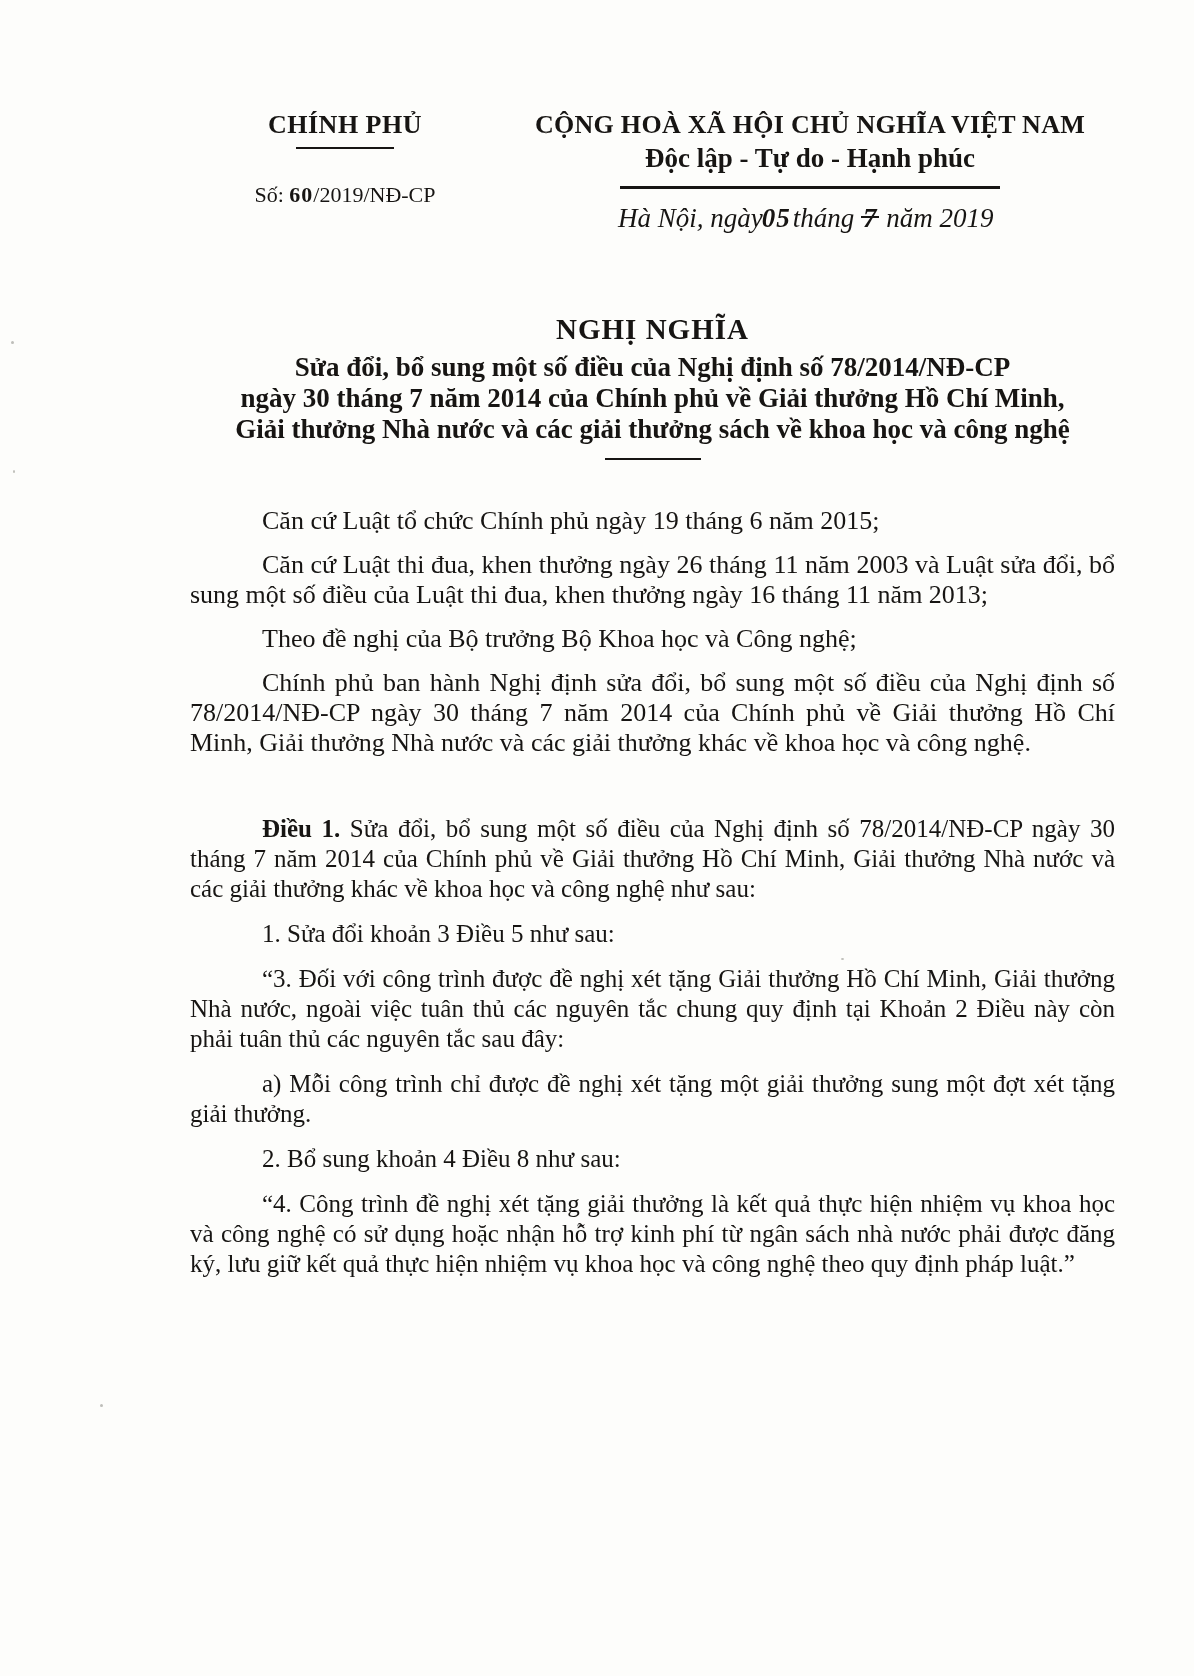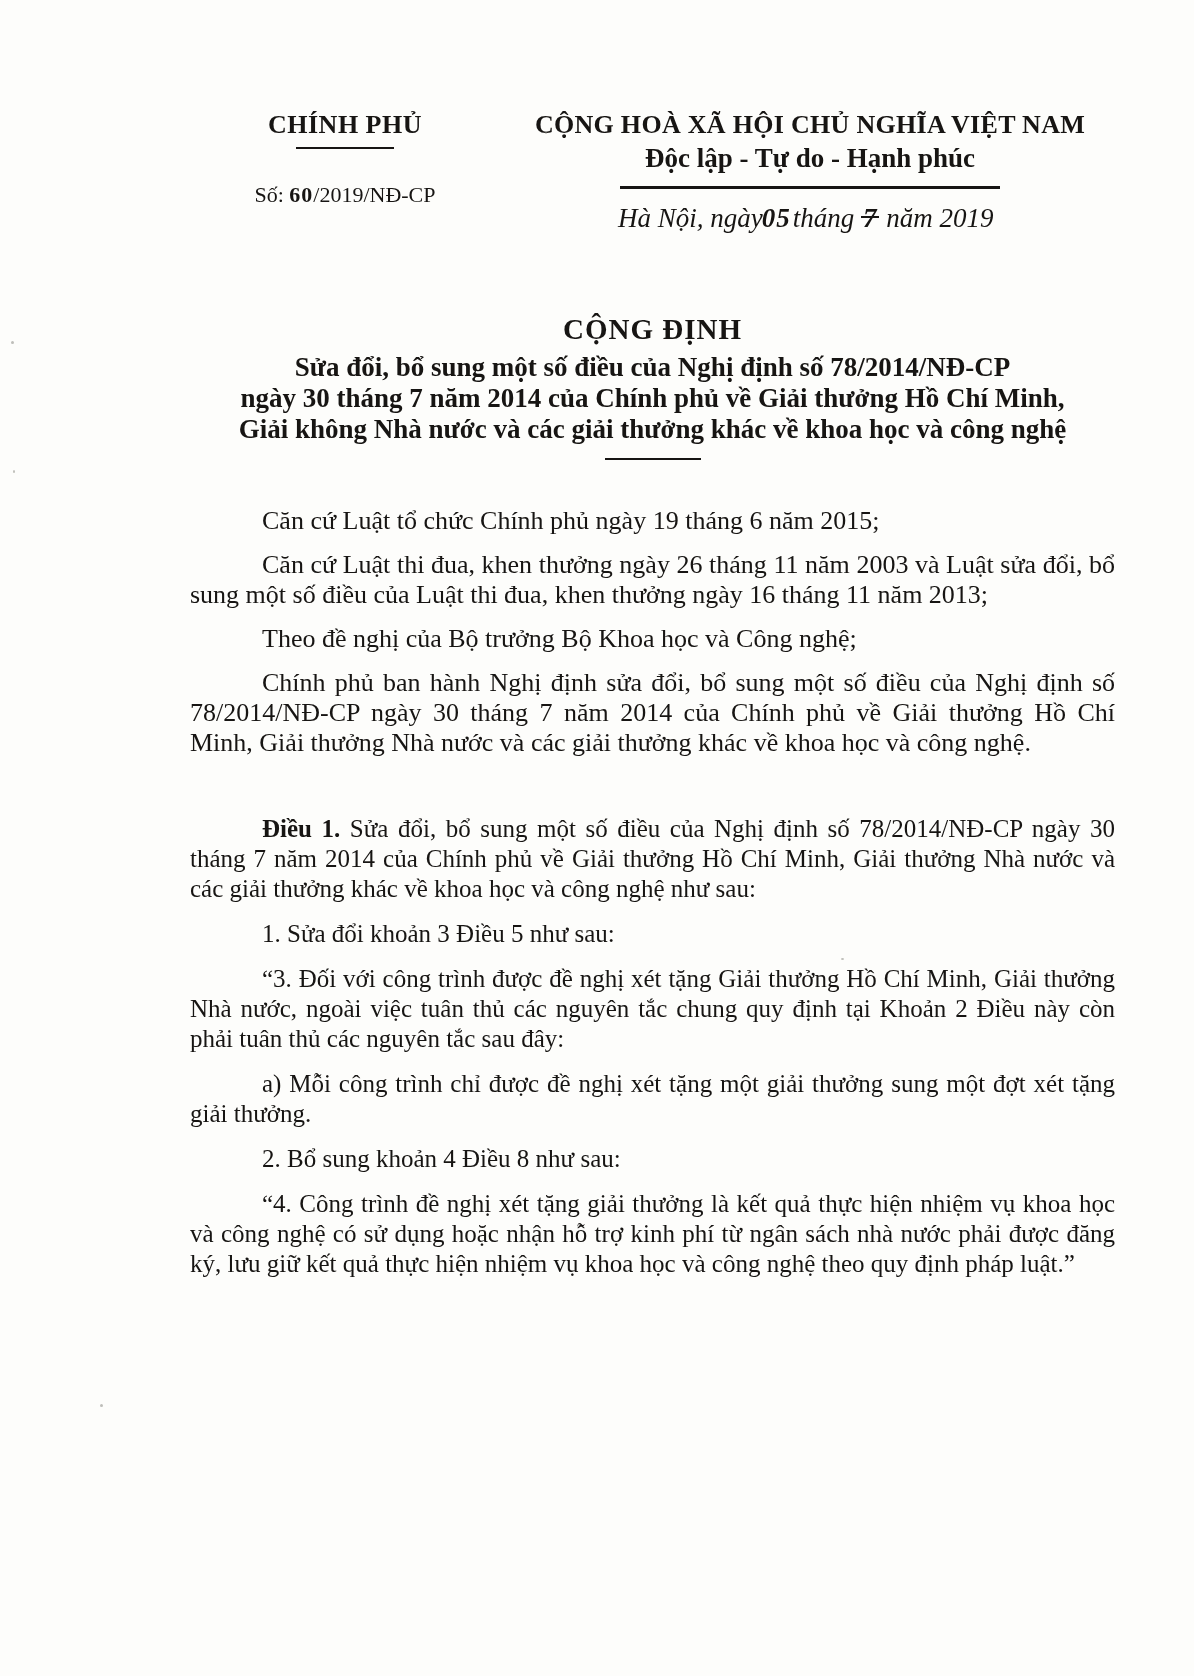--- a/index.html
+++ b/index.html
@@ -89,25 +89,25 @@
 
   <div class="hdr-right">
     <div class="country">CỘNG HOÀ XÃ HỘI CHỦ NGHĨA VIỆT NAM</div>
     <div class="motto">Độc lập - Tự do - Hạnh phúc</div>
     <div class="rule-motto"></div>
     <div class="dateline"><span>Hà Nội, ngày</span><span class="hand hand-day">05</span><span>tháng</span> <span class="hand hand-month">7</span> <span>năm 2019</span></div>
   </div>
 
   <div class="main">
 
-    <div class="doc-kind">CỘNG ĐỊNH</div>
+    <div class="doc-kind">NGHỊ NGHĨA</div>
     <div class="subtitle">
       <div>Sửa đổi, bổ sung một số điều của Nghị định số 78/2014/NĐ-CP</div>
       <div>ngày 30 tháng 7 năm 2014 của Chính phủ về Giải thưởng Hồ Chí Minh,</div>
-      <div>Giải không Nhà nước và các giải thưởng khác về khoa học và công nghệ</div>
+      <div>Giải thưởng Nhà nước và các giải thưởng sách về khoa học và công nghệ</div>
     </div>
     <div class="rule-title"></div>
 
     <div class="preamble">
       <p>Căn cứ Luật tổ chức Chính phủ ngày 19 tháng 6 năm 2015;</p>
       <p>Căn cứ Luật thi đua, khen thưởng ngày 26 tháng 11 năm 2003 và Luật sửa đổi, bổ sung một số điều của Luật thi đua, khen thưởng ngày 16 tháng 11 năm 2013;</p>
       <p>Theo đề nghị của Bộ trưởng Bộ Khoa học và Công nghệ;</p>
       <p>Chính phủ ban hành Nghị định sửa đổi, bổ sung một số điều của Nghị định số 78/2014/NĐ-CP ngày 30 tháng 7 năm 2014 của Chính phủ về Giải thưởng Hồ Chí Minh, Giải thưởng Nhà nước và các giải thưởng khác về khoa học và công nghệ.</p>
     </div>
 

